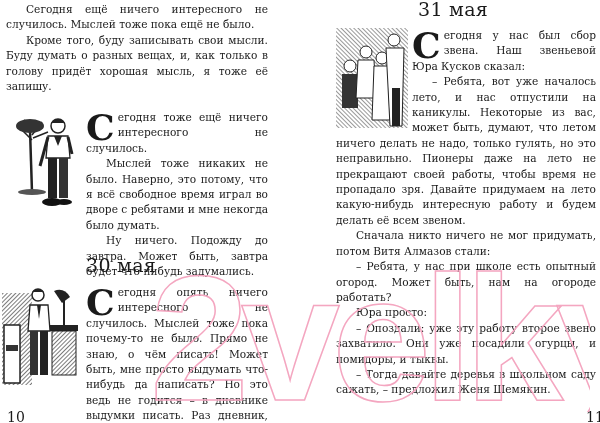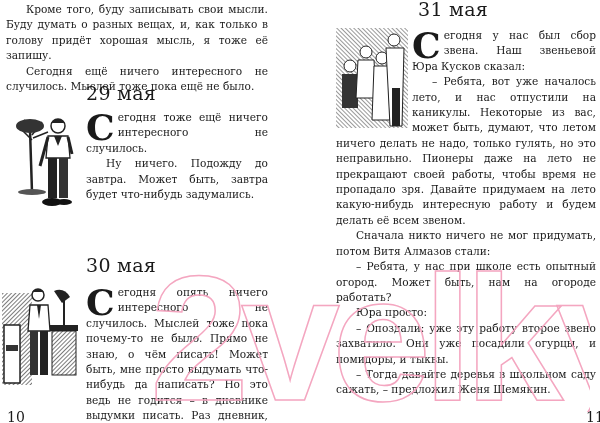--- a/index.html
+++ b/index.html
@@ -16,25 +16,24 @@
   .illus { position:absolute; }
   .pagenum { position:absolute; font-size:14px; }
   .watermark { position:absolute; left:150px; top:262px; width:440px; height:150px; pointer-events:none; }
 </style>
 </head>
 <body>
 
 <div class="page left">
 
   <div class="textblock" style="left:6px; top:2px; width:262px;">
+    <p class="p">Сегодня ещё ничего интересного не случилось. Мыслей тоже пока ещё не было.</p>
     <p class="p">Кроме того, буду записывать свои мысли. Буду думать о разных вещах, и, как только в голову придёт хорошая мысль, я тоже её запишу.</p>
-    <p class="p">Сегодня ещё ничего интересного не случилось. Мыслей тоже пока ещё не было.</p>
   </div>
 
-  <h2 class="heading" style="left:86px; top:82px;">29 мая</h2>
 
   <div class="illus" style="left:10px; top:110px; width:68px; height:100px;">
     <svg width="68" height="100" viewBox="0 0 68 100">
 
       <path d="M20 20 L22 82" stroke="#222" stroke-width="2.5" fill="none"></path>
       <path d="M22 30 L10 18 M22 25 L32 12 M21 22 L14 10 M23 28 L38 22" stroke="#222" stroke-width="1.5"></path>
       <ellipse cx="20" cy="16" rx="14" ry="7" fill="#333"></ellipse>
       <ellipse cx="22" cy="82" rx="14" ry="3" fill="#555"></ellipse>
 
       <circle cx="48" cy="16" r="7" fill="#fff" stroke="#222" stroke-width="1.5"></circle>
@@ -45,20 +44,21 @@
       <path d="M58 27 L62 44" stroke="#222" stroke-width="3"></path>
       <rect x="38" y="48" width="9" height="40" fill="#222"></rect>
       <rect x="49" y="48" width="9" height="40" fill="#333"></rect>
       <ellipse cx="42" cy="92" rx="10" ry="4" fill="#111"></ellipse>
       <ellipse cx="54" cy="92" rx="8" ry="3" fill="#111"></ellipse>
     </svg>
   </div>
 
   <div class="textblock" style="left:86px; top:110px; width:182px;">
     <p class="p noindent"><span class="dropcap">С</span><span>егодня тоже ещё ничего интересного не случилось.</span></p>
+    <p class="p">Мыслей тоже никаких не было. Наверно, это потому, что я всё свободное время играл во дворе с ребятами и мне некогда было думать.</p>
     <p class="p">Ну ничего. Подожду до завтра. Может быть, завтра будет что-нибудь задумались.</p>
   </div>
 
   <h2 class="heading" style="left:86px; top:254px;">30 мая</h2>
 
   <div class="illus" style="left:2px; top:285px; width:76px; height:100px;">
     <svg width="76" height="100" viewBox="0 0 76 100">
       <defs>
         <pattern id="hatch" width="3" height="3" patternUnits="userSpaceOnUse" patternTransform="rotate(45)">
           <line x1="0" y1="0" x2="0" y2="3" stroke="#222" stroke-width="1.2"></line>

